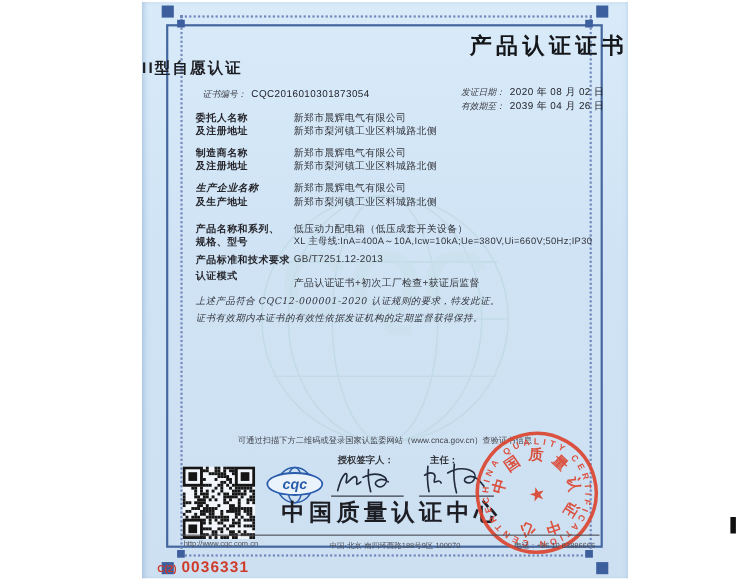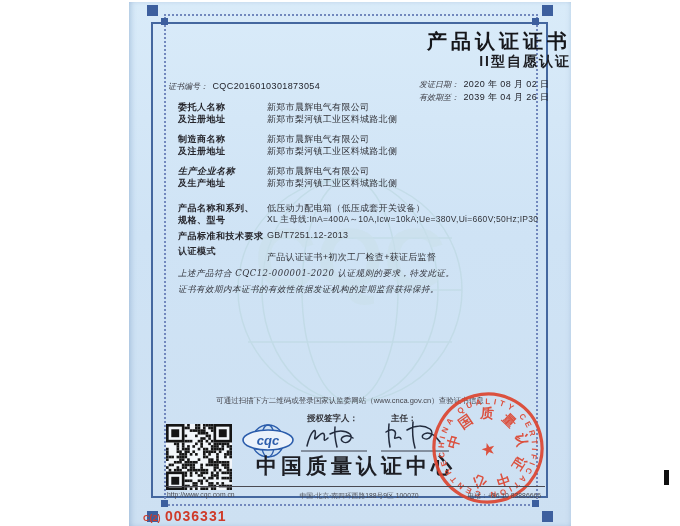--- a/index.html
+++ b/index.html
@@ -6,21 +6,21 @@
   body{width:680px;height:526px;overflow:hidden;font-family:"Liberation Sans",sans-serif;}
   .stage{position:relative;width:680px;height:526px;background:#ffffff;overflow:hidden;}
   .page{position:absolute;left:129px;top:2px;width:442px;height:524px;
         background:linear-gradient(180deg,#d9ebf9 0%,#cfe3f5 45%,#cde0f2 100%);
         box-shadow:inset 4px 0 6px -3px rgba(90,130,180,.45), inset -3px 0 5px -3px rgba(120,150,190,.35);}
   .border-solid{position:absolute;left:22px;top:20px;right:23px;bottom:28px;border:2px solid #44679f;}
   .border-dashed{position:absolute;left:35px;top:12px;right:33px;bottom:20px;border:2px dotted #7288bd;}
   .sq{position:absolute;background:#3d5f9e;}
   .abs{position:absolute;}
   .title{top:26px;left:0;width:100%;text-align:right;font-size:20px;font-weight:bold;color:#15161a;letter-spacing:4px;}
-  .subtitle{top:51px;left:0;width:100%;text-align:right;font-size:14px;font-weight:bold;color:#1c1d22;letter-spacing:2px;}
+  .subtitle{top:51px;left:0;width:100%;text-align:left;font-size:14px;font-weight:bold;color:#1c1d22;letter-spacing:2px;}
   .metaLbl{font-family:"DejaVu Serif",serif;font-style:italic;font-size:8px;color:#3c3c44;}
   .metaVal{font-size:9px;color:#22232a;letter-spacing:.4px;}
   .fLbl{font-size:9px;font-weight:bold;color:#26262c;letter-spacing:.5px;}
   .fVal{font-size:9px;color:#33343a;letter-spacing:.3px;}
   .stmt{font-family:"DejaVu Serif",serif;font-style:italic;font-size:8.5px;color:#33343c;letter-spacing:.5px;}
   .verify{top:394px;left:0;width:100%;text-align:center;font-size:7.5px;color:#44454c;}
   .signLbl{font-size:8.5px;font-weight:bold;color:#33343a;}
   .org{top:450px;left:6px;width:100%;text-align:center;font-size:21px;font-weight:bold;color:#1d1e24;letter-spacing:4px;}
   .rule{top:484px;left:36px;width:380px;height:1px;background:#4a4a52;}
   .foot{font-size:6.8px;color:#4a4b52;top:489px;}
@@ -56,21 +56,21 @@
     <div class="sq" style="left:413px;top:3px;width:11px;height:11px;"></div>
     <div class="sq" style="left:403px;top:16px;width:7px;height:7px;"></div>
     <div class="sq" style="left:18px;top:509px;width:11px;height:11px;"></div>
     <div class="sq" style="left:32px;top:498px;width:7px;height:7px;"></div>
     <div class="sq" style="left:413px;top:509px;width:11px;height:11px;"></div>
     <div class="sq" style="left:403px;top:498px;width:7px;height:7px;"></div>
 
     <div class="abs title">产品认证证书</div>
     <div class="abs subtitle">II型自愿认证</div>
 
-    <div class="abs" style="left:39px;top:73px;">
+    <div class="abs" style="left:55px;top:73px;">
       <span class="metaLbl">证书编号：</span>
       <span class="metaVal">CQC2016010301873054</span>
     </div>
     <div class="abs" style="left:290px;top:71px;">
       <span class="metaLbl">发证日期：</span>
       <span class="metaVal">2020 年 08 月 02 日</span>
     </div>
     <div class="abs" style="left:290px;top:84px;">
       <span class="metaLbl">有效期至：</span>
       <span class="metaVal">2039 年 04 月 26 日</span>

